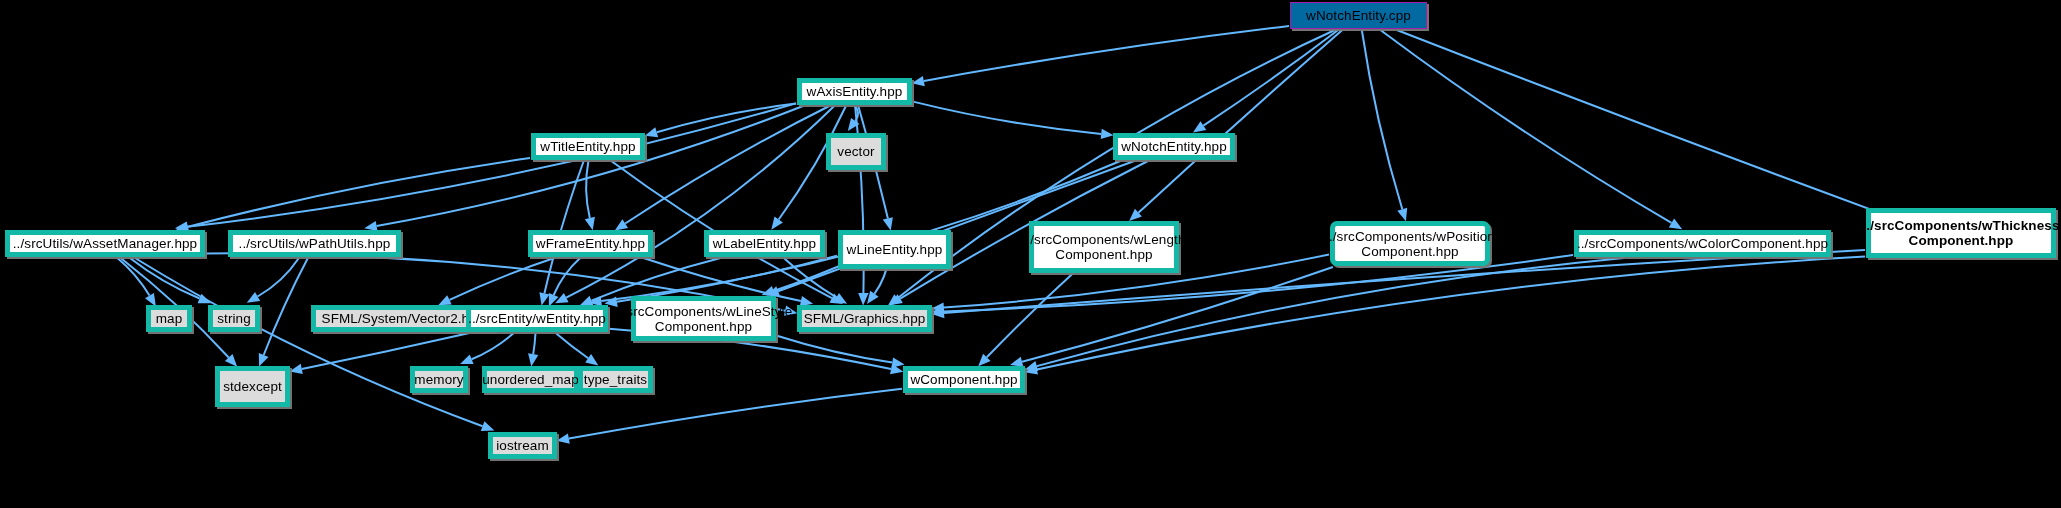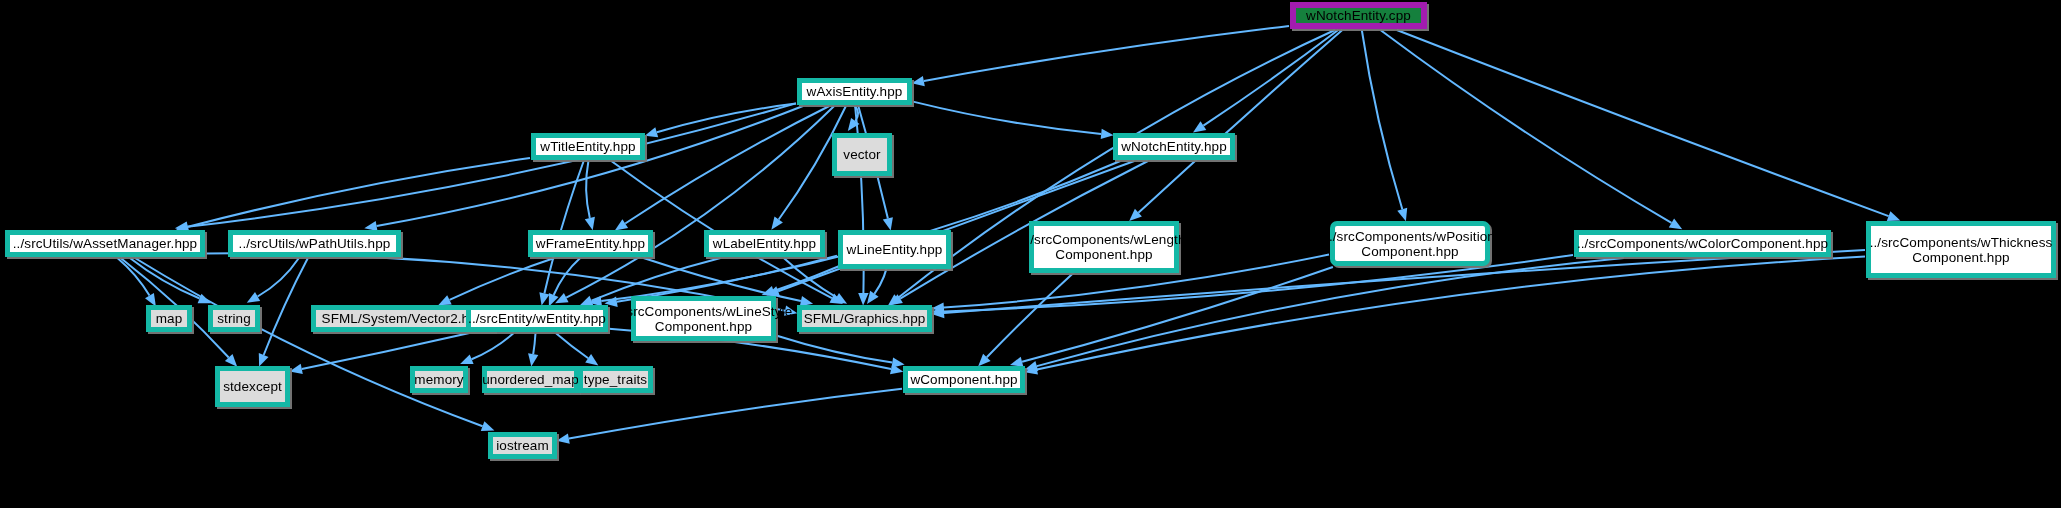--- a/index.html
+++ b/index.html
@@ -5,21 +5,21 @@
   html,body{margin:0;padding:0;background:#000;}
   #stage{position:relative;width:2061px;height:508px;background:#000;
          font-family:"Liberation Sans", sans-serif;overflow:hidden;}
   #edges{position:absolute;left:0;top:0;width:2061px;height:508px;}
   .node{position:absolute;box-sizing:border-box;display:flex;align-items:center;
         justify-content:center;text-align:center;border:5px solid #14b8a6;
         background:#fff;color:#000;font-size:13.5px;line-height:15px;
         letter-spacing:0.1px;white-space:pre-line;
         box-shadow:2px 2px 0 rgba(120,120,120,0.95);}
   .node.gray{background:#dcdcdc;}
-  .node.root{background:#15803d;border:6px solid #a21caf;}
+  .node.root{background:#0369a1;border:1px solid #a21caf;}
 </style>
 </head>
 <body>
 
 <div id="stage">
   <svg id="edges" viewBox="0 0 2061 508" width="2061" height="508">
       <path d="M1289.0,26.0 Q1105.6,47.7 923.9,81.0" fill="none" stroke="#63b8ff" stroke-width="2"></path>
       <polygon points="911.6,83.3 922.9,75.9 924.8,86.2" fill="#63b8ff"></polygon>
       <path d="M1338.1,30.0 Q1272.4,80.1 1203.4,125.6" fill="none" stroke="#63b8ff" stroke-width="2"></path>
       <polygon points="1193.0,132.5 1200.5,121.3 1206.3,130.0" fill="#63b8ff"></polygon>
@@ -123,33 +123,33 @@
       <polygon points="903.3,371.7 890.0,374.2 892.2,364.0" fill="#63b8ff"></polygon>
       <path d="M777.0,335.7 Q833.6,353.8 892.3,362.5" fill="none" stroke="#63b8ff" stroke-width="2"></path>
       <polygon points="904.6,364.4 891.5,367.7 893.1,357.4" fill="#63b8ff"></polygon>
       <path d="M902.0,388.8 Q734.6,408.1 568.9,438.6" fill="none" stroke="#63b8ff" stroke-width="2"></path>
       <polygon points="556.6,440.8 567.9,433.5 569.8,443.7" fill="#63b8ff"></polygon>
     </svg>
   <div id="nodes">
       <div class="node root" style="left: 1290px; top: 2px; width: 137px; height: 27px;">wNotchEntity.cpp</div>
       <div class="node" style="left: 797px; top: 78px; width: 115px; height: 27px;">wAxisEntity.hpp</div>
       <div class="node" style="left: 531px; top: 133px; width: 114px; height: 27px;">wTitleEntity.hpp</div>
-      <div class="node gray" style="left: 826px; top: 133px; width: 60px; height: 43px; margin-left: 6px;">vector</div>
+      <div class="node gray" style="left: 826px; top: 133px; width: 60px; height: 37px;">vector</div>
       <div class="node" style="left: 1113px; top: 133px; width: 122px; height: 27px;">wNotchEntity.hpp</div>
       <div class="node" style="left: 5px; top: 230px; width: 200px; height: 27px;">../srcUtils/wAssetManager.hpp</div>
       <div class="node" style="left: 228px; top: 230px; width: 173px; height: 27px;">../srcUtils/wPathUtils.hpp</div>
       <div class="node" style="left: 528px; top: 230px; width: 125px; height: 27px;">wFrameEntity.hpp</div>
       <div class="node" style="left: 704px; top: 230px; width: 121px; height: 27px;">wLabelEntity.hpp</div>
       <div class="node" style="left: 838px; top: 230px; width: 113px; height: 39px;">wLineEntity.hpp</div>
       <div class="node" style="left: 1029px; top: 221px; width: 150px; height: 52px;">../srcComponents/wLength
 Component.hpp</div>
       <div class="node" style="left: 1330px; top: 221px; width: 160px; height: 45px; border-radius: 7px;">../srcComponents/wPosition
 Component.hpp</div>
       <div class="node" style="left: 1574px; top: 230px; width: 257px; height: 27px;">../srcComponents/wColorComponent.hpp</div>
-      <div class="node" style="left: 1866px; top: 221px; width: 190px; height: 57px;">../srcComponents/wThickness
+      <div class="node" style="left: 1866px; top: 208px; width: 190px; height: 50px; font-weight: bold;">../srcComponents/wThickness
 Component.hpp</div>
       <div class="node gray" style="left: 146px; top: 305px; width: 46px; height: 27px;">map</div>
       <div class="node gray" style="left: 208px; top: 305px; width: 52px; height: 27px;">string</div>
       <div class="node gray" style="left: 311px; top: 305px; width: 184px; height: 27px;">SFML/System/Vector2.hpp</div>
       <div class="node" style="left: 466px; top: 305px; width: 142px; height: 27px;">../srcEntity/wEntity.hpp</div>
       <div class="node" style="left: 631px; top: 296px; width: 145px; height: 45px;">../srcComponents/wLineStyle
 Component.hpp</div>
       <div class="node gray" style="left: 797px; top: 305px; width: 135px; height: 27px;">SFML/Graphics.hpp</div>
       <div class="node gray" style="left: 215px; top: 366px; width: 75px; height: 41px;">stdexcept</div>
       <div class="node gray" style="left: 410px; top: 366px; width: 58px; height: 27px;">memory</div>

